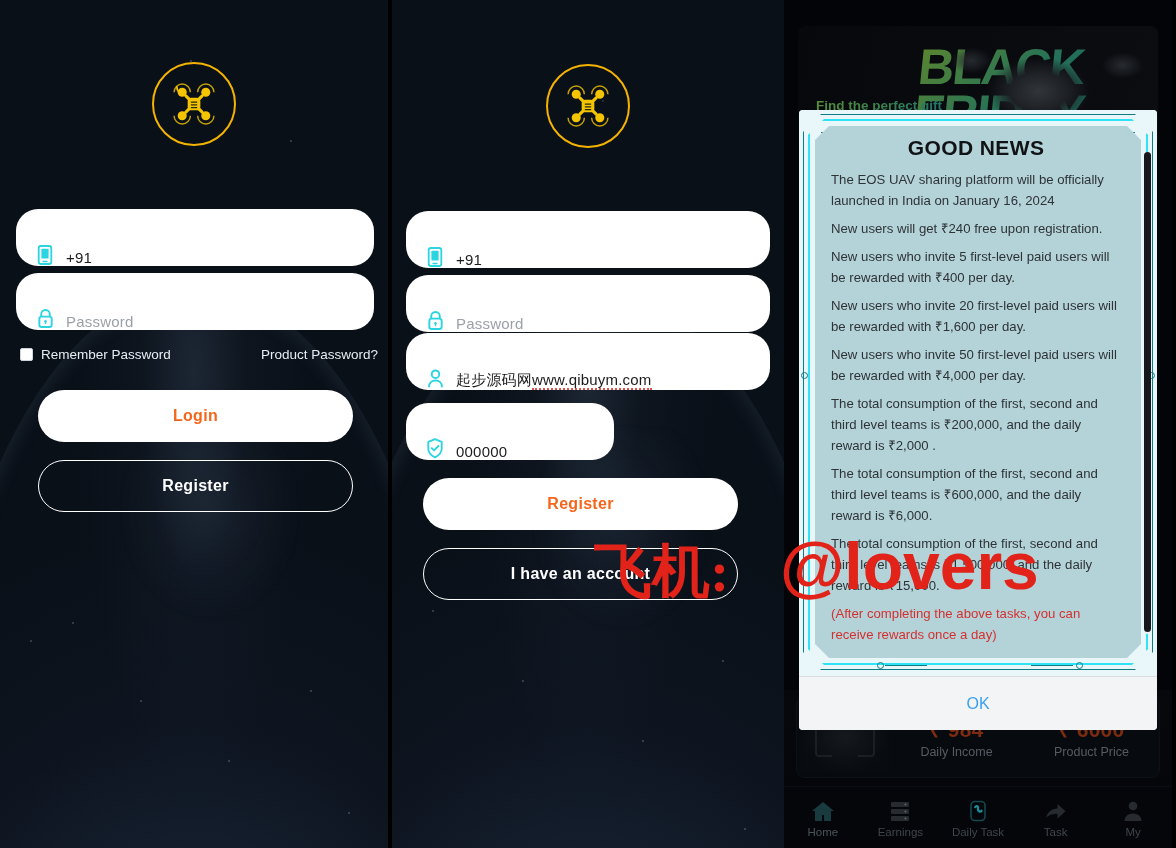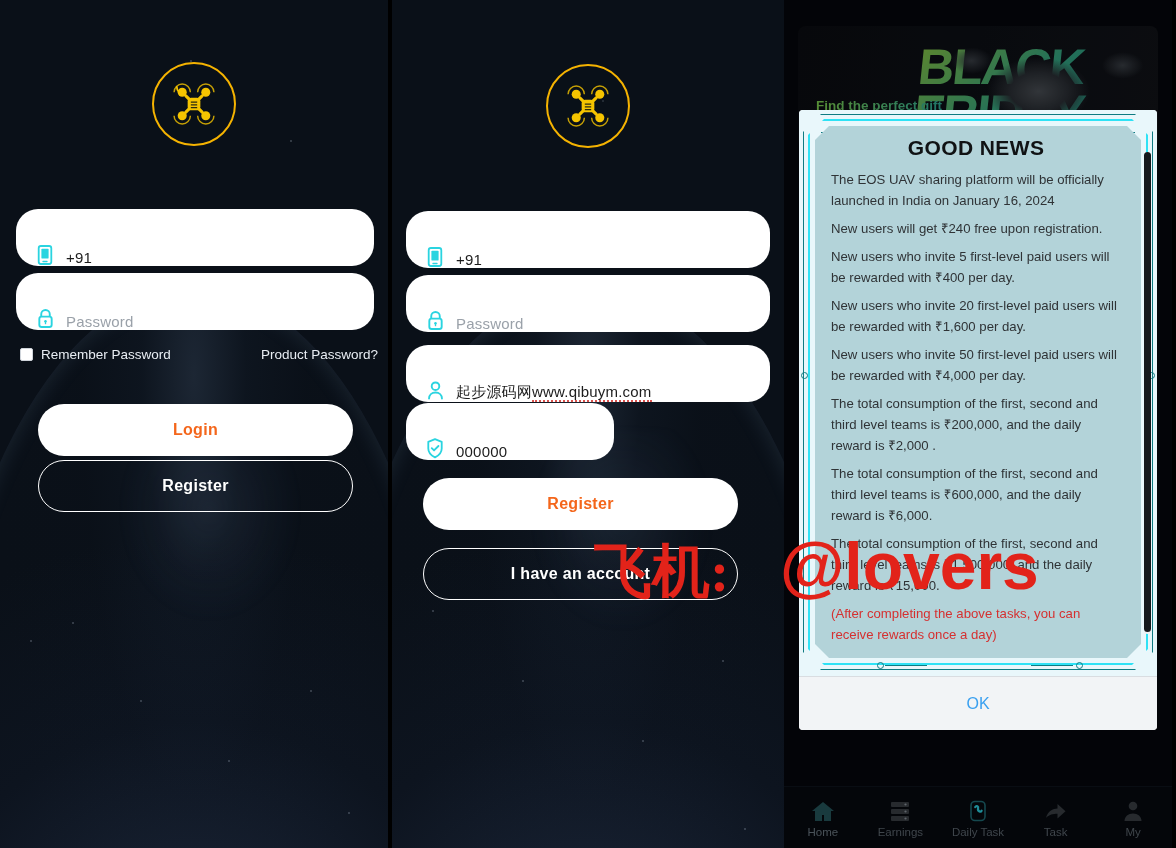--- a/index.html
+++ b/index.html
@@ -303,21 +303,21 @@
     </div>
 
     <div class="rowline" style="left:20px;top:347px;width:358px">
       <span class="lbl">
         <span class="cb"></span>
         <span>Remember Password</span>
       </span>
       <span class="link">Product Password?</span>
     </div>
 
-    <div class="btn btn-solid" style="left:38px;top:404px;width:315px">Login</div>
+    <div class="btn btn-solid" style="left:38px;top:390px;width:315px">Login</div>
     <div class="btn btn-outline" style="left:38px;top:460px;width:315px">Register</div>
   </div>
 
   <div class="gap"></div>
 
   <div class="panel panel-2">
     <div class="space-bg">
       <div class="limb"></div>
       <div class="stars">
         <span class="star" style="left:40px;top:610px"></span>
@@ -372,21 +372,21 @@
         <svg width="19" height="23" viewBox="0 0 20 24">
             <path d="M5.5 10V7.5a4.5 4.5 0 1 1 9 0V10" fill="none" stroke="#2ad4e0" stroke-width="2"></path>
             <rect x="3.5" y="10" width="13" height="11" rx="2.5" fill="none" stroke="#2ad4e0" stroke-width="2"></rect>
             <circle cx="10" cy="15" r="1.3" fill="#2ad4e0"></circle>
             <rect x="9.3" y="15" width="1.4" height="3" fill="#2ad4e0"></rect>
           </svg>
       </span>
       <span class="ftext ph">Password</span>
     </div>
 
-    <div class="field" style="left:14px;top:345px;width:364px">
+    <div class="field" style="left:14px;top:333px;width:364px">
       <span class="ficon">
         <svg width="19" height="23" viewBox="0 0 20 24">
             <circle cx="10" cy="7.5" r="4" fill="none" stroke="#2ad4e0" stroke-width="2"></circle>
             <path d="M3.2 20.5c0-3.8 3-6.4 6.8-6.4s6.8 2.6 6.8 6.4" fill="none" stroke="#2ad4e0" stroke-width="2" stroke-linecap="round"></path>
           </svg>
       </span>
       <span class="ftext"><span class="cjk">起步源码网</span><span class="url">www.qibuym.com</span></span>
     </div>
 
     <div class="field" style="left:14px;top:403px;width:208px">
@@ -407,20 +407,37 @@
 
     <div class="banner">
       <div class="bf-text">BLACK FRIDAY</div>
       <div class="drone-img"></div>
       <div class="bcopy">
         <div class="t1">Find the perfect gift</div>
         <div class="t2">for tech lovers</div>
       </div>
     </div>
 
+    <div class="prod-strip">
+      <div class="prod-card">
+        <div class="prod-thumb">
+            <div class="dr"></div>
+          </div>
+        <div class="prod-figs">
+          <div class="fig">
+            <div class="amt">₹ 984</div>
+            <div class="cap">Daily Income</div>
+          </div>
+          <div class="fig">
+            <div class="amt">₹ 6000</div>
+            <div class="cap">Product Price</div>
+          </div>
+        </div>
+      </div>
+    </div>
 
     <div class="tabbar">
       <div class="tab active">
         <div class="ti">
             <svg width="26" height="24" viewBox="0 0 26 24">
               <path d="M13 3 24 12h-3v10h-7v-6h-2v6H5V12H2z" fill="#25565c"></path>
             </svg>
           </div>
         <div class="tl">Home</div>
       </div>

